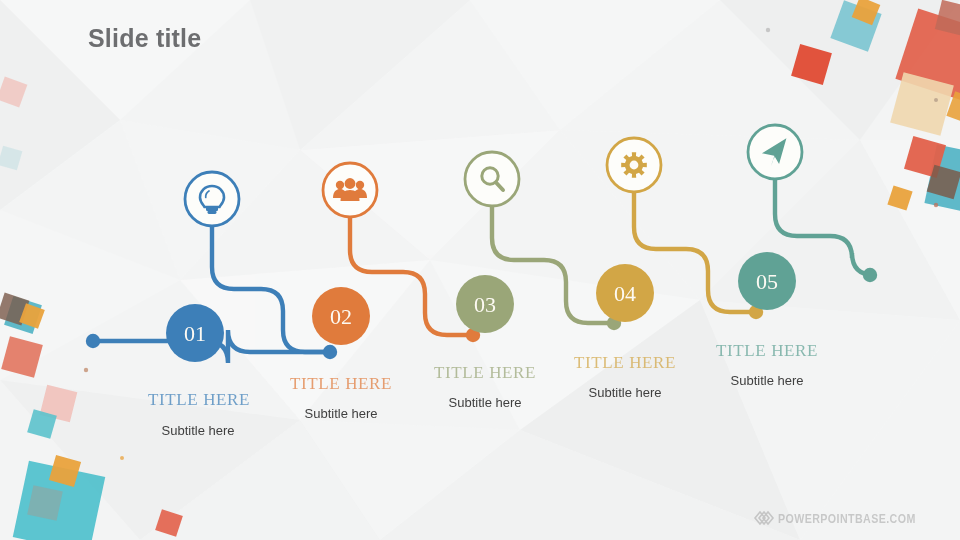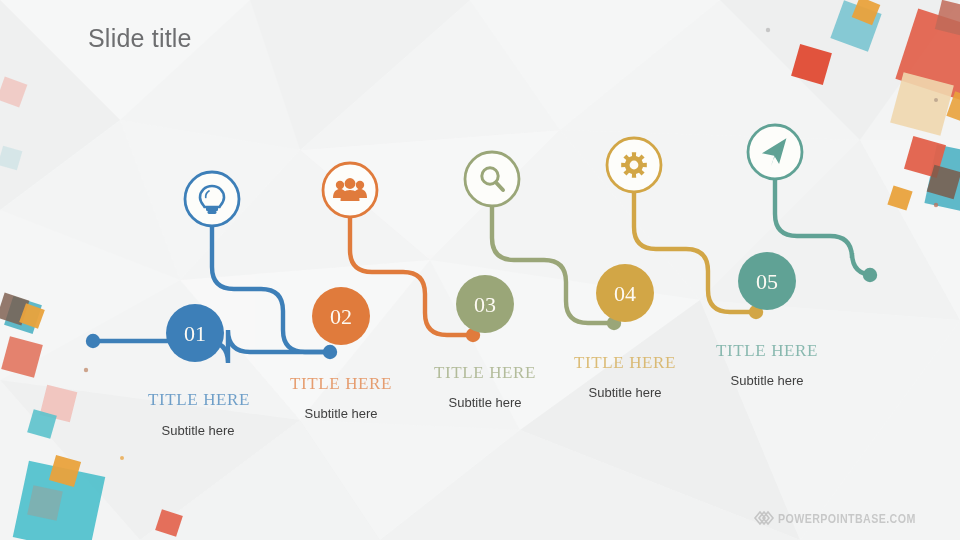--- a/index.html
+++ b/index.html
@@ -11,21 +11,21 @@
          background:#f2f3f3;}
 
   
   #bg-poly{position:absolute;inset:0;width:960px;height:540px;}
 
   
   #deco{position:absolute;inset:0;width:960px;height:540px;}
 
   
   #slide-title{position:absolute;left:88px;top:24px;
-      font-size:25px;font-weight:normal;color:#6d6e70;letter-spacing:.2px;}
+      font-size:25px;font-weight:bold;color:#6d6e70;letter-spacing:.2px;}
 
   
   #timeline{position:absolute;left:0;top:0;width:960px;height:540px;}
 
   
   .node-title{position:absolute;transform:translateX(-50%);
       white-space:nowrap;font-family:"Liberation Serif","DejaVu Serif",serif;
       font-size:17px;letter-spacing:.6px;}
   .node-sub{position:absolute;transform:translateX(-50%);
       white-space:nowrap;font-size:13px;color:#3f3f3f;}

